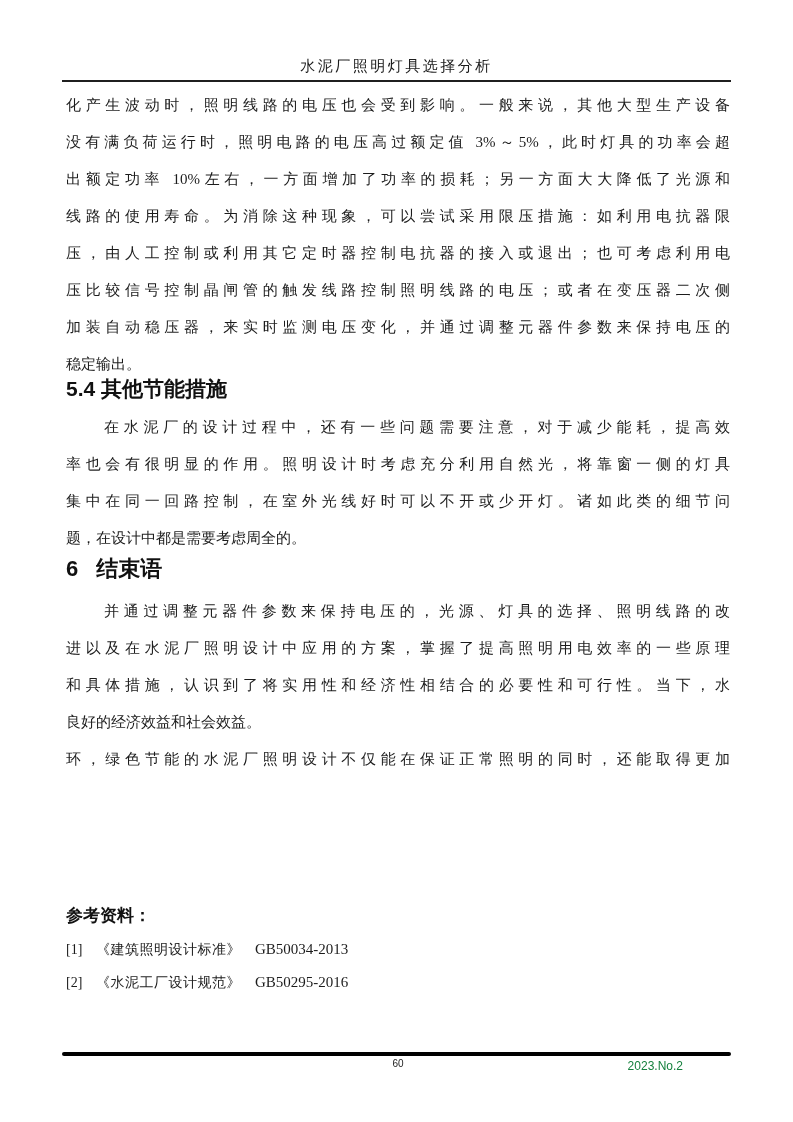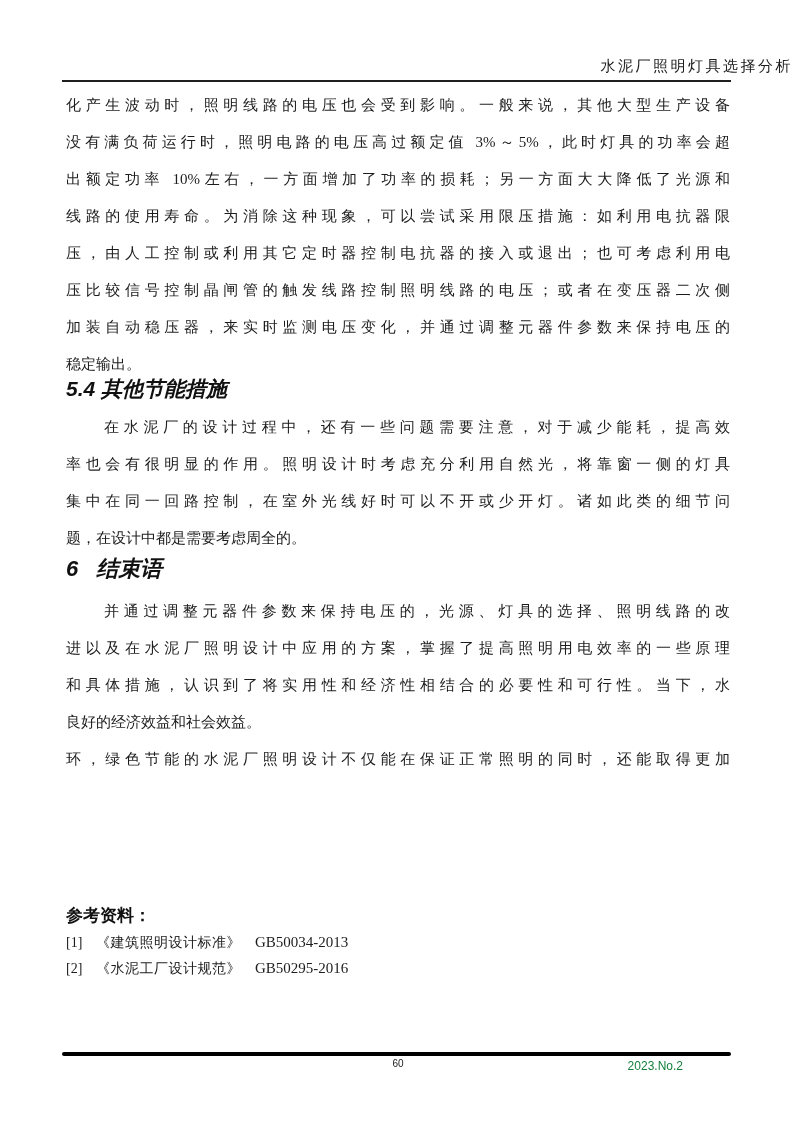--- a/index.html
+++ b/index.html
@@ -15,21 +15,21 @@
     overflow: hidden;
     font-family: "Liberation Serif", "DejaVu Serif", serif;
     color: #1c1c1c;
   }
   
   .header-title {
     position: absolute;
     top: 57px;
     left: 0;
     right: 0;
-    text-align: right;
+    text-align: center;
     font-size: 15px;
     letter-spacing: 2.5px;
     color: #1c1c1c;
     font-family: "Liberation Serif", "DejaVu Serif", serif;
   }
   .header-rule {
     position: absolute;
     top: 80px;
     left: 62px;
     width: 669px;
@@ -61,21 +61,20 @@
   .para2 { top: 409px; }
   .para3 { top: 593px; }
   
   .sec-heading {
     position: absolute;
     left: 66px;
     font-family: "Liberation Sans", "DejaVu Sans", sans-serif;
     font-weight: bold;
     color: #111111;
     white-space: nowrap;
-    font-style: italic;
   }
   .h54 {
     top: 377px;
     font-size: 21px;
     line-height: 24px;
   }
   .h6 {
     top: 555px;
     font-size: 22px;
     line-height: 27px;
@@ -110,20 +109,21 @@
     flex: 0 0 auto;
   }
   .ref-name {
     margin-left: 8px;
     letter-spacing: 0.5px;
   }
   .ref-code {
     margin-left: 14px;
     font-size: 15px;
     font-family: "Liberation Serif", "DejaVu Serif", serif;
+    margin-top: 7px;
   }
   
   .footer-rule {
     position: absolute;
     top: 1052px;
     left: 62px;
     width: 669px;
     height: 4px;
     background: #000000;
     border-radius: 2px;

